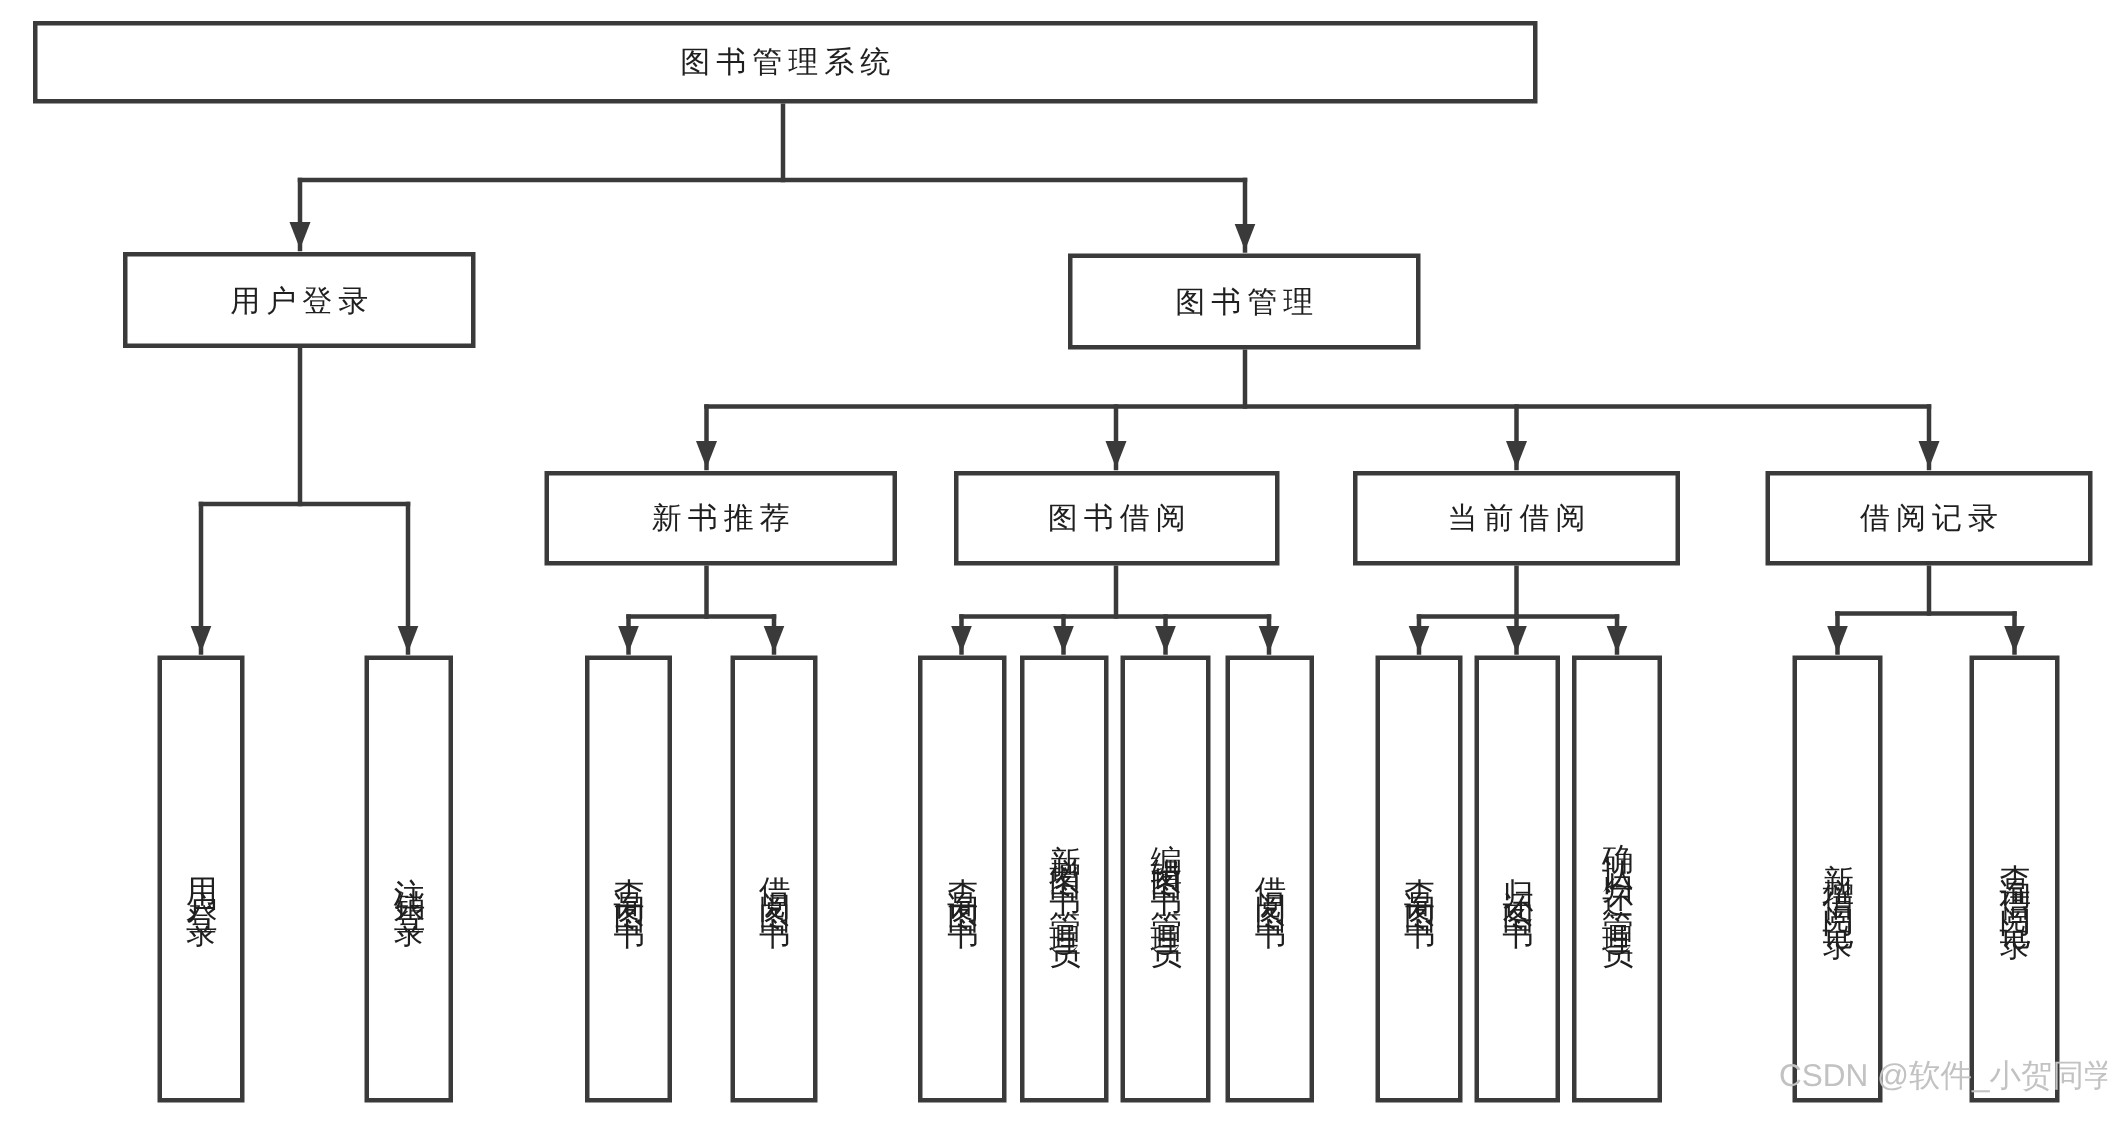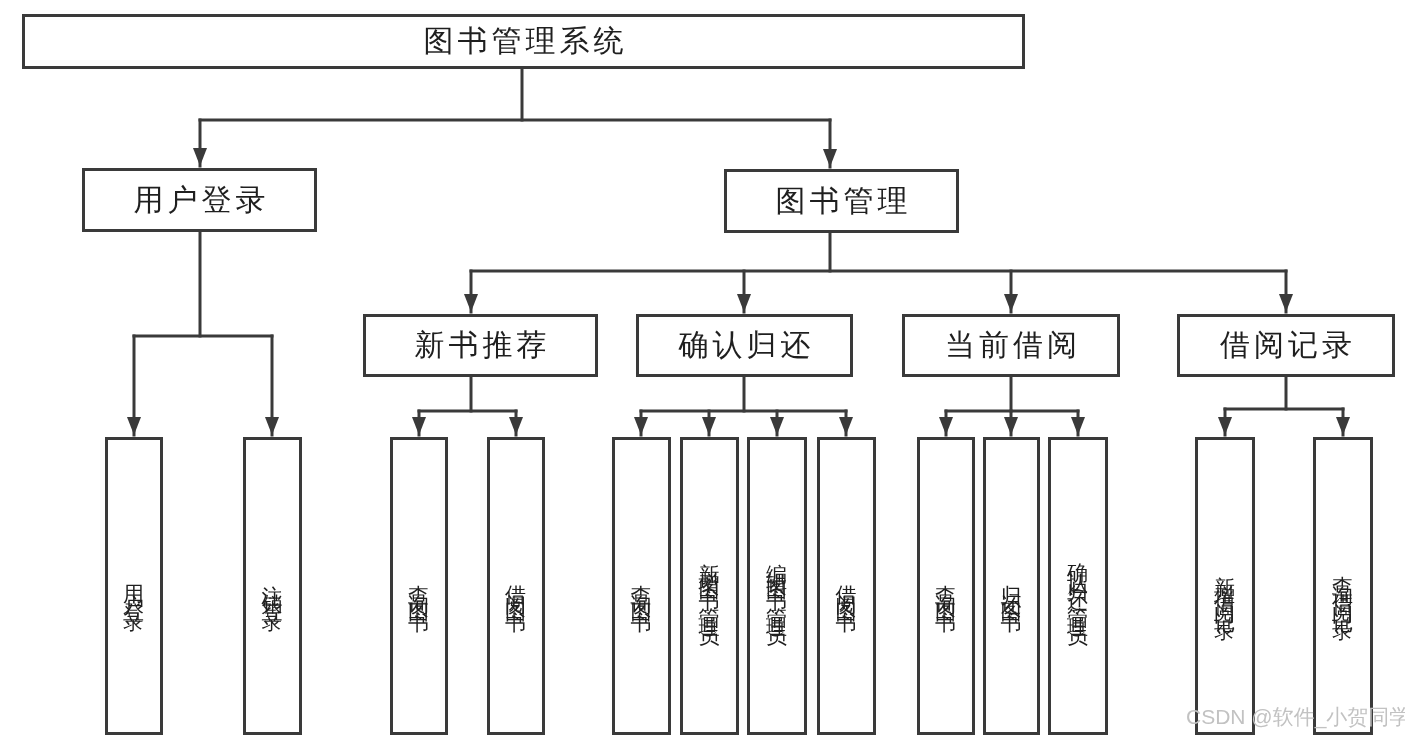--- a/index.html
+++ b/index.html
@@ -20,32 +20,32 @@
   .box {
     position: absolute;
     box-sizing: border-box;
     border: 3px solid #3a3a3a;
     background: #ffffff;
     display: flex;
     align-items: center;
     justify-content: center;
     color: #1f1f1f;
   }
-  .hbox { font-size: 30px; letter-spacing: 4px; text-indent: 4px; white-space: nowrap; }
+  .hbox { font-size: 20px; letter-spacing: 4px; text-indent: 4px; white-space: nowrap; }
   .leaf .vtext {
     writing-mode: vertical-rl;
     font-size: 21px;
     letter-spacing: 9px;
     line-height: 1;
     color: #1f1f1f;
   }
   
   .n-root           { left: 22px;   top: 14px;  width: 1003px; height: 55px; }
   .n-user-login     { left: 82px;   top: 168px; width: 235px;  height: 64px; }
-  .n-book-mgmt      { left: 712px;  top: 169px; width: 235px;  height: 64px; margin-left: 12px; }
+  .n-book-mgmt      { left: 712px;  top: 169px; width: 235px;  height: 64px; }
   .n-new-books      { left: 363px;  top: 314px; width: 235px;  height: 63px; }
   .n-book-borrow    { left: 636px;  top: 314px; width: 217px;  height: 63px; }
   .n-current-borrow { left: 902px;  top: 314px; width: 218px;  height: 63px; }
   .n-borrow-records { left: 1177px; top: 314px; width: 218px;  height: 63px; }
   .leaf             { top: 437px; height: 298px; border-width: 3px; }
   .l-a1 { left: 105px;  width: 58px; }
   .l-a2 { left: 243px;  width: 59px; }
   .l-b1 { left: 390px;  width: 58px; }
   .l-b2 { left: 487px;  width: 58px; }
   .l-c1 { left: 612px;  width: 59px; }
@@ -125,21 +125,21 @@
     <span>用户登录</span>
   </div>
   <div class="box hbox n-book-mgmt">
     <span>图书管理</span>
   </div>
 
   <div class="box hbox n-new-books">
     <span>新书推荐</span>
   </div>
   <div class="box hbox n-book-borrow">
-    <span>确认归还</span>
+    <span>图书借阅</span>
   </div>
   <div class="box hbox n-borrow-records">
     <span>借阅记录</span>
   </div>
   <div class="box hbox n-current-borrow">
     <span>当前借阅</span>
   </div>
 
   <div class="box leaf l-a1">
     <span class="vtext">用户登录</span>

